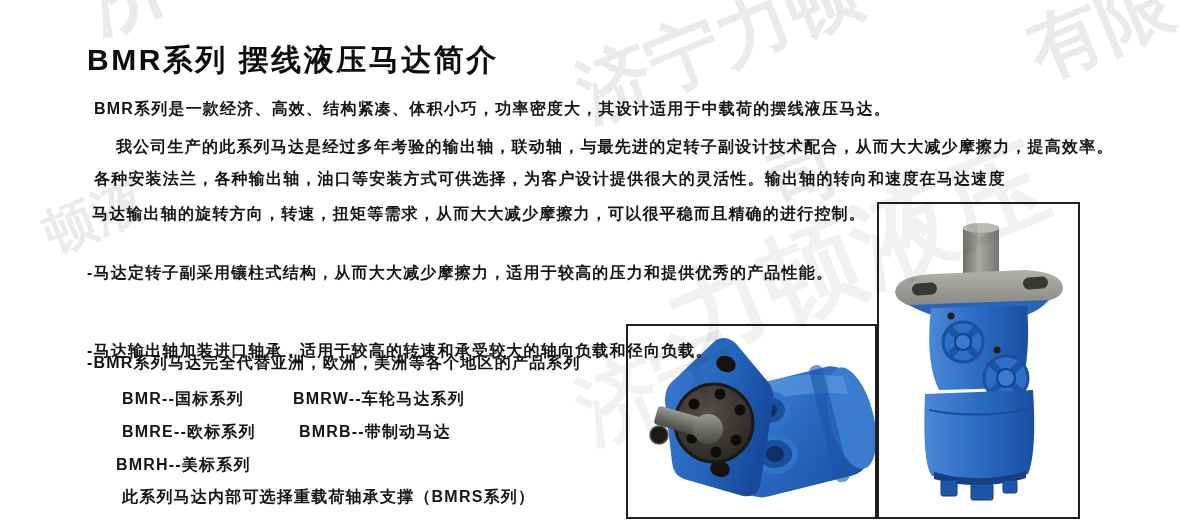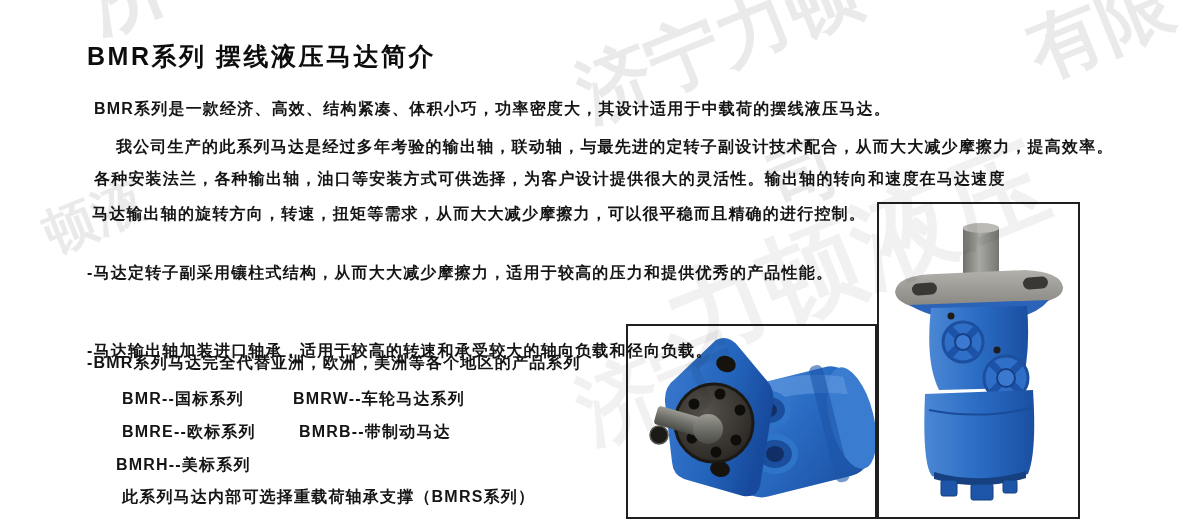--- a/index.html
+++ b/index.html
@@ -4,21 +4,21 @@
 <style>
   html,body{margin:0;padding:0;}
   body{
     width:1200px;height:531px;position:relative;overflow:hidden;
     background:#ffffff;
     font-family:"Liberation Sans","DejaVu Sans",sans-serif;
   }
   
   .page-title{
     position:absolute;left:87px;top:40px;
-    font-size:25px;font-weight:bold;letter-spacing:2.5px;
+    font-size:30px;font-weight:bold;letter-spacing:2.5px;
     color:#0d0d0d;white-space:nowrap;z-index:2;
   }
   .line{
     position:absolute;white-space:nowrap;z-index:2;
     font-size:16px;font-weight:bold;letter-spacing:1.2px;color:#151515;
   }
   .p1{left:94px;top:99px;}
   .p2{left:92px;top:137px;margin-left:24px;}
   .p3{left:94px;top:169px;}
   .p4{left:92px;top:204px;}

